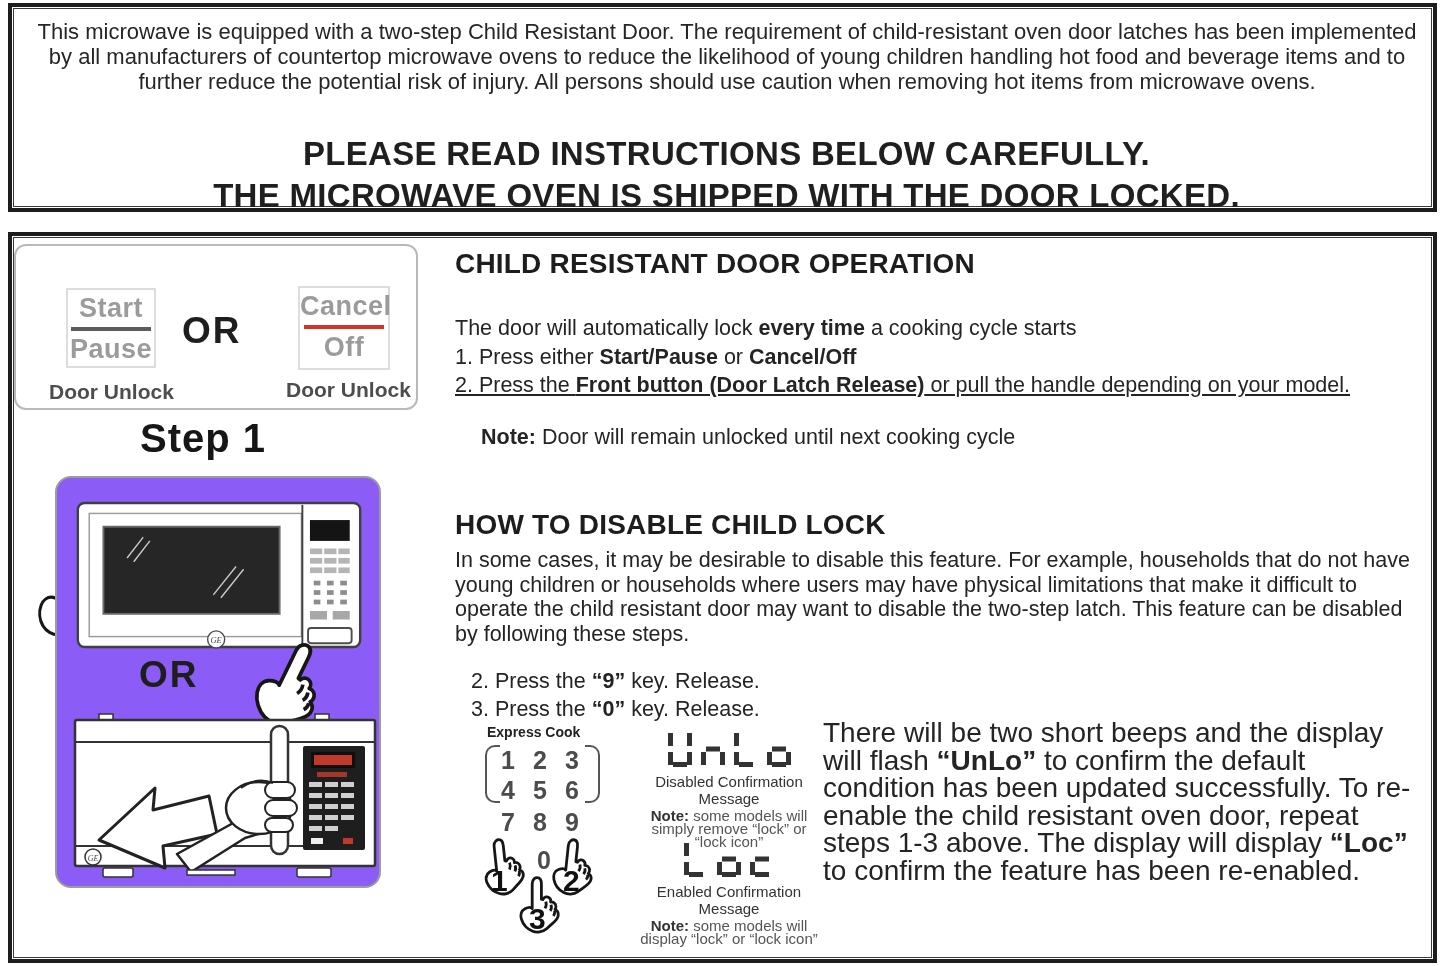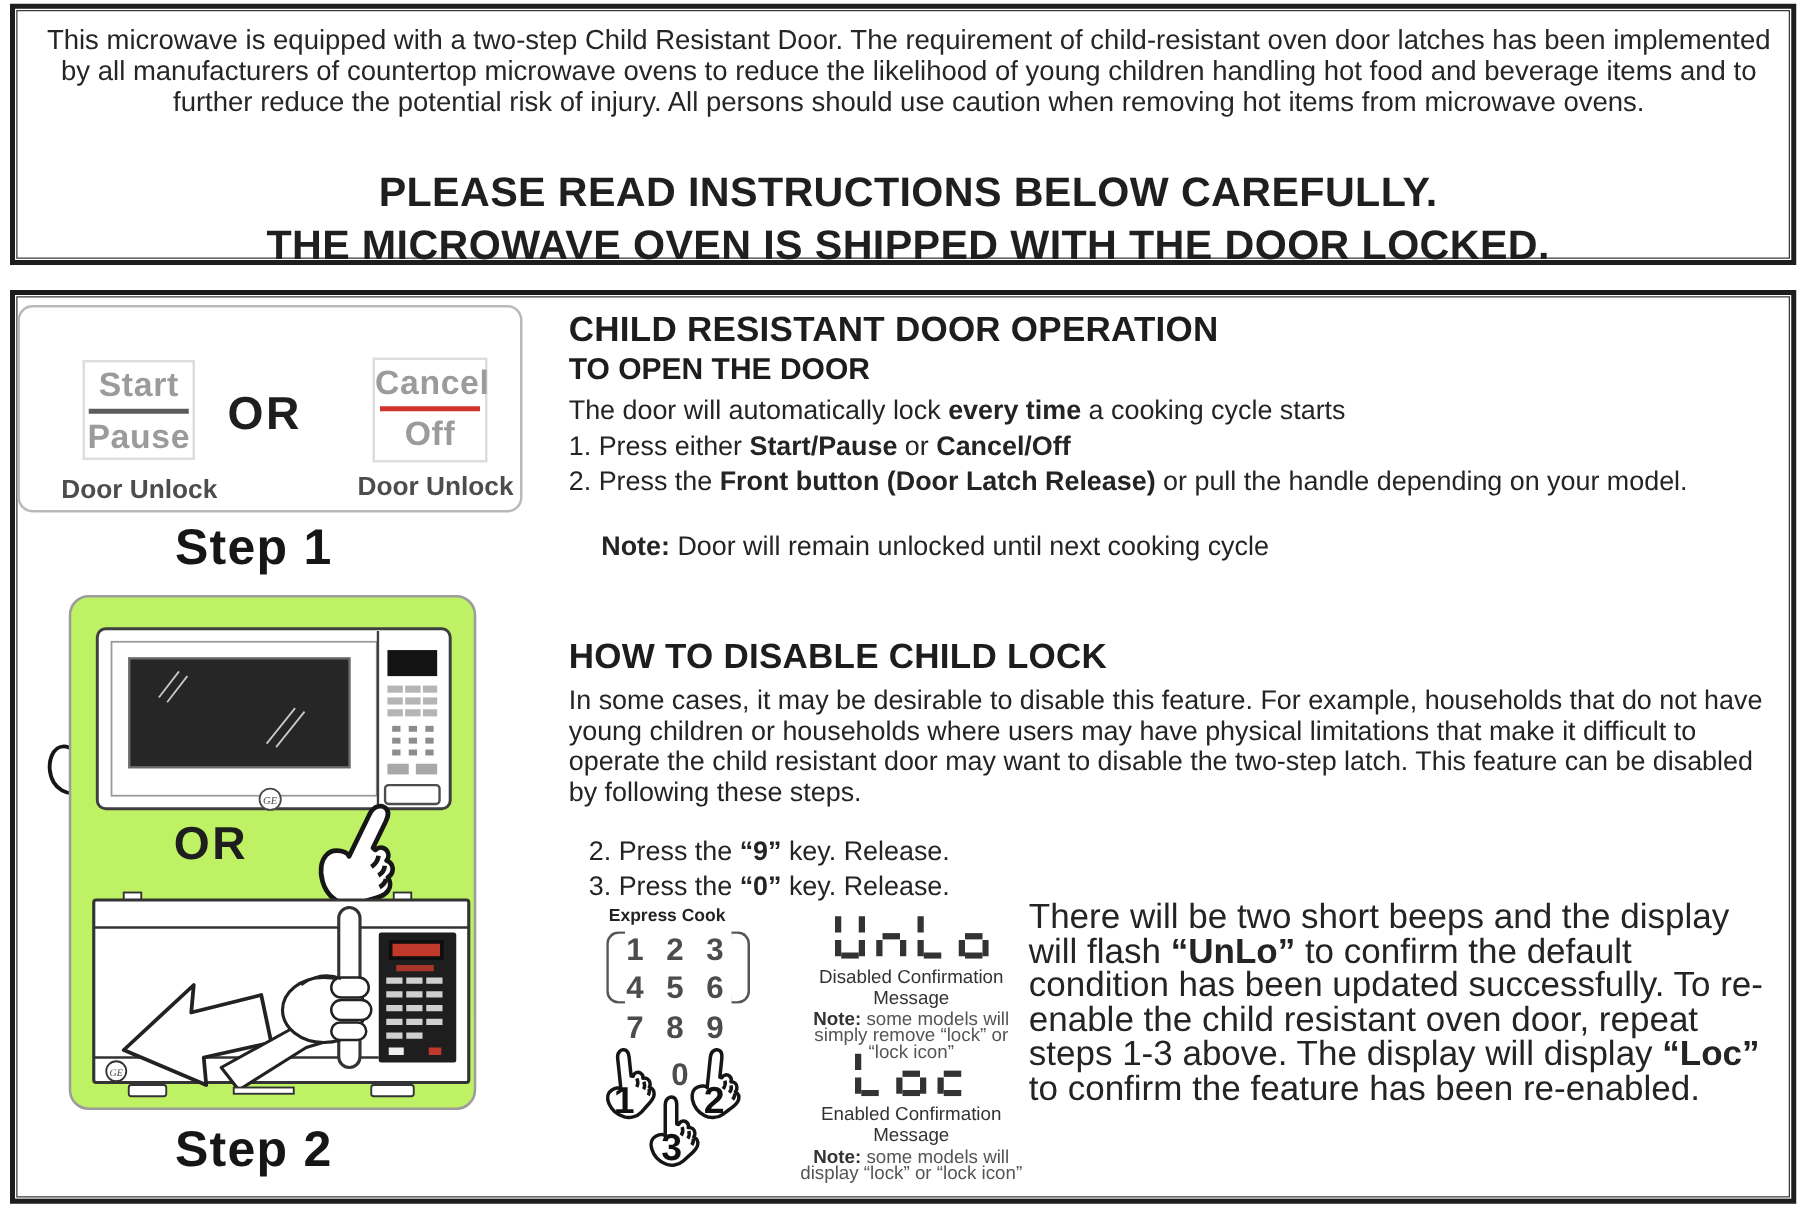--- a/index.html
+++ b/index.html
@@ -25,42 +25,42 @@
   .btn-start  { left:50px; top:42px; width:90px; height:80px; padding-top:3px; }
   .btn-cancel { left:282px; top:40px; width:92px; height:84px; padding-top:3px; }
   .or-big { position:absolute; font-weight:900; color:#1e1e1e; }
   .or-step1 { left:166px; top:64px; font-size:37px; letter-spacing:2px; }
   .door-unlock { position:absolute; font-weight:700; font-size:21px; color:#4d4d4d; }
   .du-left { left:33px; top:134px; } .du-right { left:270px; top:132px; }
   .step-caption { position:absolute; font-weight:900; font-size:40px; color:#161616; letter-spacing:1px; }
   .cap-1 { left:140px; top:416px; } .cap-2 { left:140px; top:898px; }
 
   .micro-panel { position:absolute; left:55px; top:476px; width:326px; height:412px;
-                 border:2px solid #9c9c9c; border-radius:16px; background:#bef264; }
+                 border:2px solid #9c9c9c; border-radius:16px; background:#8b5cf6; }
   .mw-svg { position:absolute; }
   .mw1 { left:18px; top:18px; }
   .mw2 { left:2px; top:234px; }
   .or-step2 { left:82px; top:176px; font-size:37px; letter-spacing:2px; }
 
   .hand-svg { position:absolute; overflow:visible; }
   .hand-svg use { fill:#fff; stroke:#161616; stroke-width:3px; stroke-linejoin:round; }
   .hand-start { left:22px; top:318px; width:62px; height:76px; transform:rotate(38deg); }
   .hand-cancel{ left:252px; top:316px; width:62px; height:76px; transform:rotate(38deg); }
   .hand-mw1 { left:195px; top:158px; width:74px; height:92px; transform:rotate(26deg); }
 
   
   .rc { position:absolute; left:455px; color:#242424; }
   .h1 { font-weight:700; font-size:28px; letter-spacing:0.2px; color:#1d1d1d; }
   .h2 { font-weight:700; font-size:24px; color:#1d1d1d; }
   .body-t { font-size:21.5px; line-height:24.5px; }
   .bold { font-weight:700; }
   .t-title1 { top:248px; } .t-sub1 { top:282px; }
   .t-intro { top:316px; width:952px; }
   .t-item1 { top:345px; width:952px; }
-  .t-item2 { top:373px; width:952px; }
+  .t-item2 { top:373px; width:952px;text-decoration:underline; }
   .t-note  { top:425px; left:481px; width:920px; }
   .t-title2 { top:509px; }
   .t-dispar { top:548px; width:958px; }
   .t-d1 { top:641px; left:471px; width:940px; }
   .t-d2 { top:669px; left:471px; width:940px; }
   .t-d3 { top:697px; left:471px; width:940px; }
 
   
   .keypad { position:absolute; left:485px; top:724px; width:120px; height:230px; }
   .kp-title { position:absolute; left:2px; top:0; font-weight:700; font-size:14px; color:#222; white-space:nowrap; }
@@ -204,24 +204,22 @@
       <rect x="206" y="88" width="32" height="16" rx="8" fill="#fff" stroke="#222" stroke-width="2"></rect>
       <rect x="206" y="106" width="28" height="14" rx="7" fill="#fff" stroke="#222" stroke-width="2"></rect>
       <path d="M182 76 q16 -12 32 -5" fill="none" stroke="#222" stroke-width="2"></path>
       <circle cx="34" cy="145" r="8" fill="#fff" stroke="#333" stroke-width="1.5"></circle>
       <text x="34" y="149" font-size="8" font-family="Liberation Serif, serif" font-style="italic" fill="#4a4a4a" text-anchor="middle">GE</text>
       <rect x="44" y="156" width="30" height="9" rx="2" fill="#fff" stroke="#333" stroke-width="1.5"></rect>
       <rect x="128" y="158" width="48" height="5" fill="#fff" stroke="#333" stroke-width="1.5"></rect>
       <rect x="238" y="156" width="34" height="9" rx="2" fill="#fff" stroke="#333" stroke-width="1.5"></rect>
     </svg>
   </div>
-  <div class="step-caption cap-2">Step 2</div>
 
   <div class="rc h1 t-title1">CHILD RESISTANT DOOR OPERATION</div>
-  <div class="rc h2 t-sub1">TO OPEN THE DOOR</div>
   <div class="rc body-t t-intro"><span>The door will automatically lock </span><span class="bold">every time</span><span> a cooking cycle starts</span></div>
   <div class="rc body-t t-item1"><span>1. Press either </span><span class="bold">Start/Pause</span><span> or </span><span class="bold">Cancel/Off</span></div>
   <div class="rc body-t t-item2"><span>2. Press the </span><span class="bold">Front button (Door Latch Release)</span><span> or pull the handle depending on your model.</span></div>
   <div class="rc body-t t-note"><span class="bold">Note:</span><span> Door will remain unlocked until next cooking cycle</span></div>
 
   <div class="rc body-t t-dispar">In some cases, it may be desirable to disable this feature. For example, households that do not have young children or households where users may have physical limitations that make it difficult to operate the child resistant door may want to disable the two-step latch. This feature can be disabled by following these steps.</div>
   <div class="rc h1 t-title2">HOW TO DISABLE CHILD LOCK</div>
   <div class="rc body-t t-d2"><span>2. Press the </span><span class="bold">“9”</span><span> key. Release.</span></div>
   <div class="rc body-t t-d3"><span>3. Press the </span><span class="bold">“0”</span><span> key. Release.</span></div>
 

